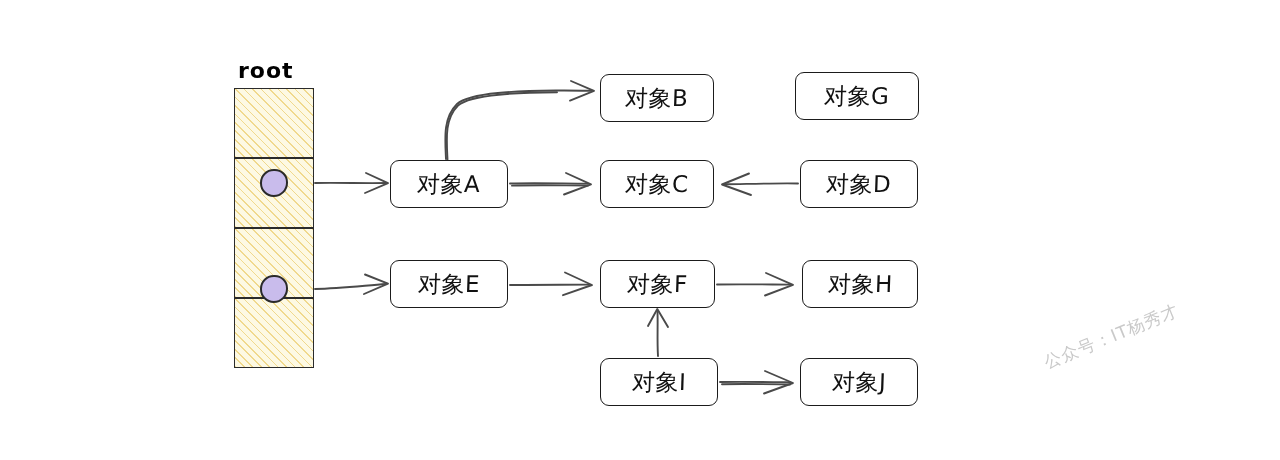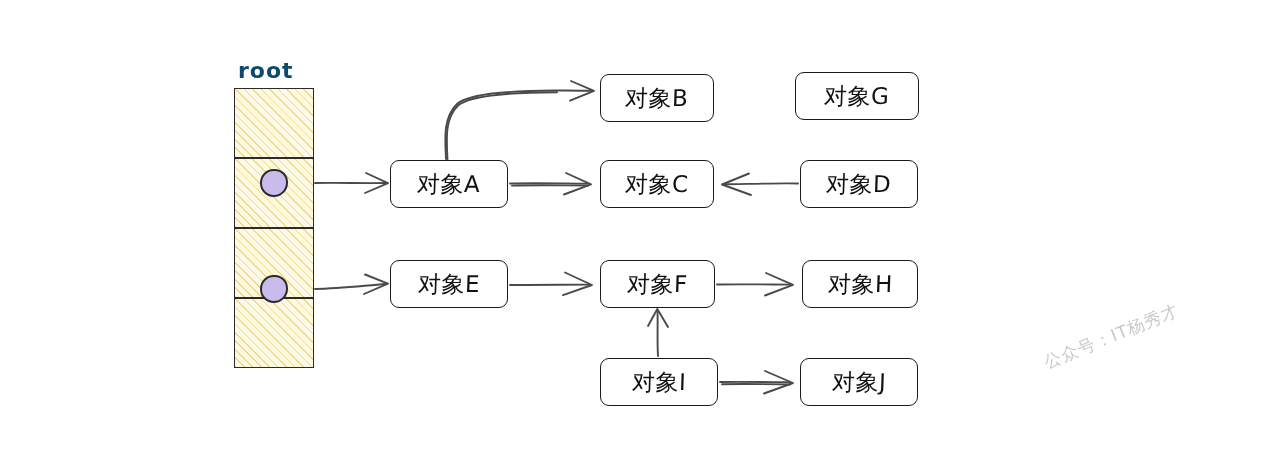--- a/index.html
+++ b/index.html
@@ -39,21 +39,21 @@
     line-height: 1;
     transform: skewX(-2deg);
   }
   #root-label {
     position: absolute;
     left: 238px;
     top: 58px;
     font-family: "DejaVu Sans", sans-serif;
     font-size: 22px;
     font-weight: 700;
-    color: #0c4a6e;
+    color: #000000;
     letter-spacing: 1px;
     z-index: 6;
   }
   #root-stack {
     position: absolute;
     left: 234px;
     top: 88px;
     width: 80px;
     height: 280px;
     z-index: 4;

